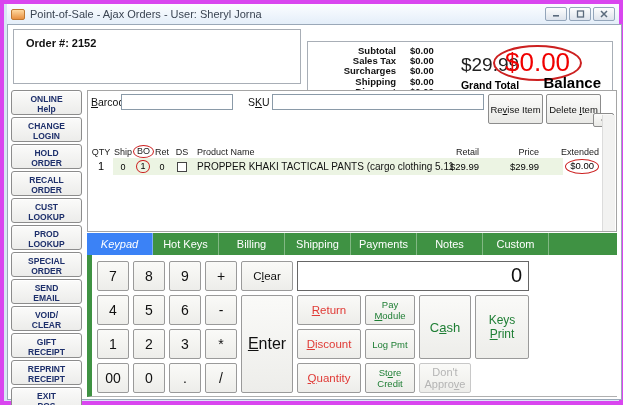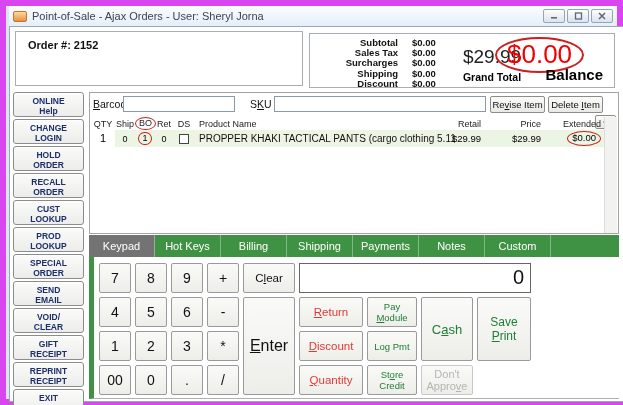--- a/index.html
+++ b/index.html
@@ -1,40 +1,40 @@
 <!DOCTYPE html>
 <html><head>
 <meta charset="utf-8">
 <style>
   * { margin:0; padding:0; box-sizing:border-box; }
   html,body { background:#fff; }
   body { font-family:"Liberation Sans", sans-serif; width:623px; height:405px; }
 
-  .window { width:623px; height:405px; border:6px solid #d946ef; background:#d9e7f5;
+  .window { width:623px; height:405px; border:4px solid #d946ef; background:#d9e7f5;
             padding:0 0 6px 3px; position:relative; }
   .titlebar { height:20px; display:flex; align-items:center; padding:0 4px;
               background:linear-gradient(#fbfdff,#e4eef9); }
   .title-icon { width:14px; height:11px; border:1px solid #c07830;
                 background:linear-gradient(#ffd9a0,#e89040); border-radius:2px; margin-right:5px; }
   .title-text { font-size:11px; color:#3a4452; flex:1; white-space:nowrap; overflow:hidden; }
   .win-controls { display:flex; gap:2px; }
   .win-btn { width:22px; height:14px; border:1px solid #93a5ba; border-radius:2px;
              background:linear-gradient(#fdfdfd,#dde3ec); display:flex; align-items:center;
              justify-content:center; }
   .win-btn svg { display:block; }
 
   .content { position:relative; width:615px; height:376px; background:#fff; border:1px solid #9aa8b8; }
 
   .panel { position:absolute; border:1px solid #a8aeb6; background:#fff; }
   .order-panel { left:5px; top:4px; width:288px; height:55px; padding:7px 0 0 12px; }
   .order-line1 { font-size:11px; font-weight:bold; color:#111; }
   .order-line2 { font-size:10.5px; font-weight:bold; color:#111; margin-top:4px; }
   .order-line2 .val { margin-left:10px; }
 
-  .summary-panel { left:299px; top:6px; width:306px; height:55px; }
+  .summary-panel { left:299px; top:16px; width:306px; height:55px; }
   .sum-rows { position:absolute; left:26px; top:4px; }
   .sum-row { display:flex; font-size:9.5px; font-weight:bold; line-height:10.2px; color:#111; }
   .sum-row .lbl { width:62px; text-align:right; }
   .sum-row .val { margin-left:14px; }
   .grand { position:absolute; left:128px; top:0; width:108px; height:100%; text-align:center; }
   .grand .big { font-size:19px; color:#222; margin-top:12px; }
   .grand .lbl { position:absolute; bottom:4px; width:100%; font-size:10.5px; font-weight:bold; }
   .balance { position:absolute; right:3px; top:0; width:122px; height:100%; }
   .red-ellipse { display:inline-block; border:2px solid #cc2020; border-radius:50%;
                  padding:0 10px 2px 10px; margin:3px 0 0 6px;
@@ -48,44 +48,44 @@
               font-size:8.5px; font-weight:bold; color:#1d2f6b; text-align:center;
               line-height:10px; padding-top:3px; cursor:pointer; }
   .side-btn span { display:block; }
 
   .main { position:absolute; left:79px; top:65px; width:530px; height:307px; }
   .item-area { position:absolute; top:0; left:0; width:530px; height:142px;
                border:1px solid #a5a5a5; background:#fff; }
   .field-label { position:absolute; font-size:10.5px; color:#111; top:5px; }
   .text-input { position:absolute; top:3px; height:16px; border:1px solid #8a9aa8;
                 background:#fff; font-size:11px; padding:0 3px; font-family:inherit; }
-  .small-btn { position:absolute; top:3px; height:17px; border:1px solid #8c8c8c; border-radius:2px;
+  .small-btn { position:absolute; top:3px; height:30px; border:1px solid #8c8c8c; border-radius:2px;
                background:linear-gradient(#fbfbfa,#e9e9e6); font-size:9.5px; color:#111;
                text-align:center; line-height:15px; cursor:pointer; font-family:inherit; }
 
-  .hdr-grid, .row-grid { position:absolute; left:1px; width:514px; display:grid;
-        grid-template-columns:24px 20px 20px 18px 22px 230px 60px 60px 60px; align-items:center; }
+  .hdr-grid, .row-grid { position:absolute; left:1px; width:474px; display:grid;
+        grid-template-columns:24px 20px 20px 18px 22px 230px 60px 60px 60px; align-items:center;margin-top:30px; }
   .hdr-grid { top:24px; font-size:9px; color:#222; }
   .row-grid { top:37px; height:17px; background:#ecf4e3; font-size:9px; }
   .cell-c { text-align:center; }
   .cell-r { text-align:right; padding-right:4px; }
   .qty-cell { background:#fff; height:17px; line-height:17px; font-size:11px; }
   .prod-cell { font-size:10px; color:#111; white-space:nowrap; padding-left:4px; }
   .money { font-size:9.5px; }
   .circ-small { display:inline-block; border:1px solid #cc2020; border-radius:50%; padding:0 3px 1px 3px; }
   .circ-ext { display:inline-block; border:1px solid #cc2020; border-radius:50%; padding:0 4px 2px 4px; font-size:9.5px; }
   .checkbox { display:inline-block; width:10px; height:10px; border:1px solid #444; background:#fff; vertical-align:middle; }
   .scroll-strip { position:absolute; right:1px; top:24px; width:13px; height:116px;
                   background:#f2f2f1; border-left:1px solid #dcdcdc; }
 
   .tabbar { position:absolute; top:143px; left:0; width:530px; height:22px;
             background:#3f9243; display:flex; }
   .tab { width:66px; text-align:center; font-size:11px; color:#fff; line-height:22px;
          border-right:1px solid rgba(255,255,255,0.35); cursor:pointer; }
-  .tab.active { background:#737373; }
+  .tab.active { background:#3b82f6;font-style:italic; }
 
   .tab-panel { position:absolute; top:165px; left:0; width:530px; height:142px;
                border-left:5px solid #3f9243; border-bottom:1px solid #b0b0b0; background:#fff; }
   .pad-grid { position:absolute; left:5px; top:6px; display:grid;
               grid-template-columns:32px 32px 32px 32px 52px 64px 50px 52px 54px;
               grid-template-rows:30px 30px 30px 30px; gap:4px; }
   .key { border:1px solid #9a9a9a; border-radius:2px; background:linear-gradient(#fafaf8,#ededea);
          font-size:14px; color:#111; display:flex; align-items:center; justify-content:center;
          cursor:pointer; font-family:inherit; }
   .key.fn { font-size:11.5px; }
@@ -294,21 +294,21 @@
           <button class="act red">
               <span><span></span><span class="u">R</span><span>eturn</span></span>
             </button>
           <button class="act green-sm">
               <span><span>Pay </span><span class="u">M</span><span>odule</span></span>
             </button>
           <button class="act cash">
               <span><span>C</span><span class="u">a</span><span>sh</span></span>
             </button>
           <button class="act saveprint">
-              <span>Save</span>
+              <span>Keys</span>
               <span><span class="u">P</span><span>rint</span></span>
             </button>
 
           <button class="key">1</button>
           <button class="key">2</button>
           <button class="key">3</button>
           <button class="key">*</button>
           <button class="act red">
               <span><span></span><span class="u">D</span><span>iscount</span></span>
             </button>

